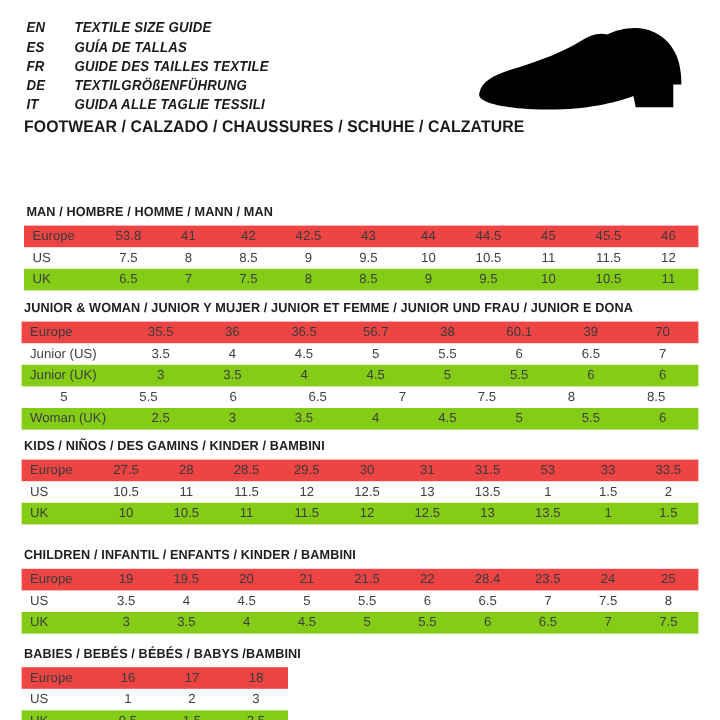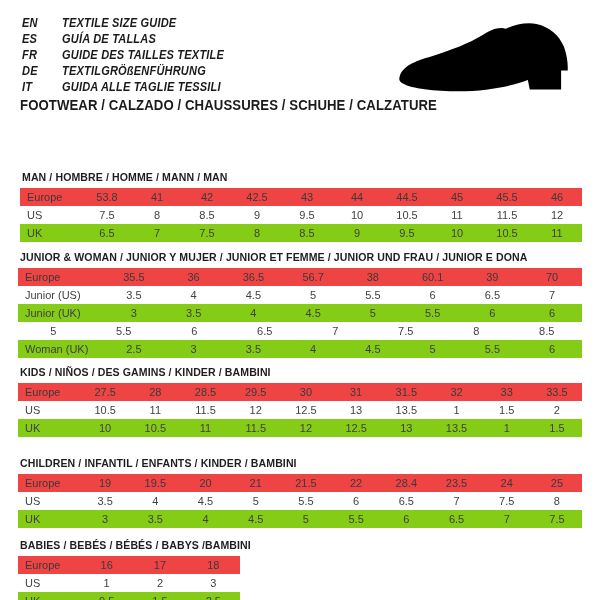--- a/index.html
+++ b/index.html
@@ -219,21 +219,21 @@
     <div class="size-table">
         <div class="trow thead">
           <div class="tlabel">Europe</div>
           <div class="tcell">27.5</div>
           <div class="tcell">28</div>
           <div class="tcell">28.5</div>
           <div class="tcell">29.5</div>
           <div class="tcell">30</div>
           <div class="tcell">31</div>
           <div class="tcell">31.5</div>
-          <div class="tcell">32</div>
+          <div class="tcell">53</div>
           <div class="tcell">33</div>
           <div class="tcell">33.5</div>
         </div>
         <div class="trow">
           <div class="tlabel">US</div>
           <div class="tcell">10.5</div>
           <div class="tcell">11</div>
           <div class="tcell">11.5</div>
           <div class="tcell">12</div>
           <div class="tcell">12.5</div>

